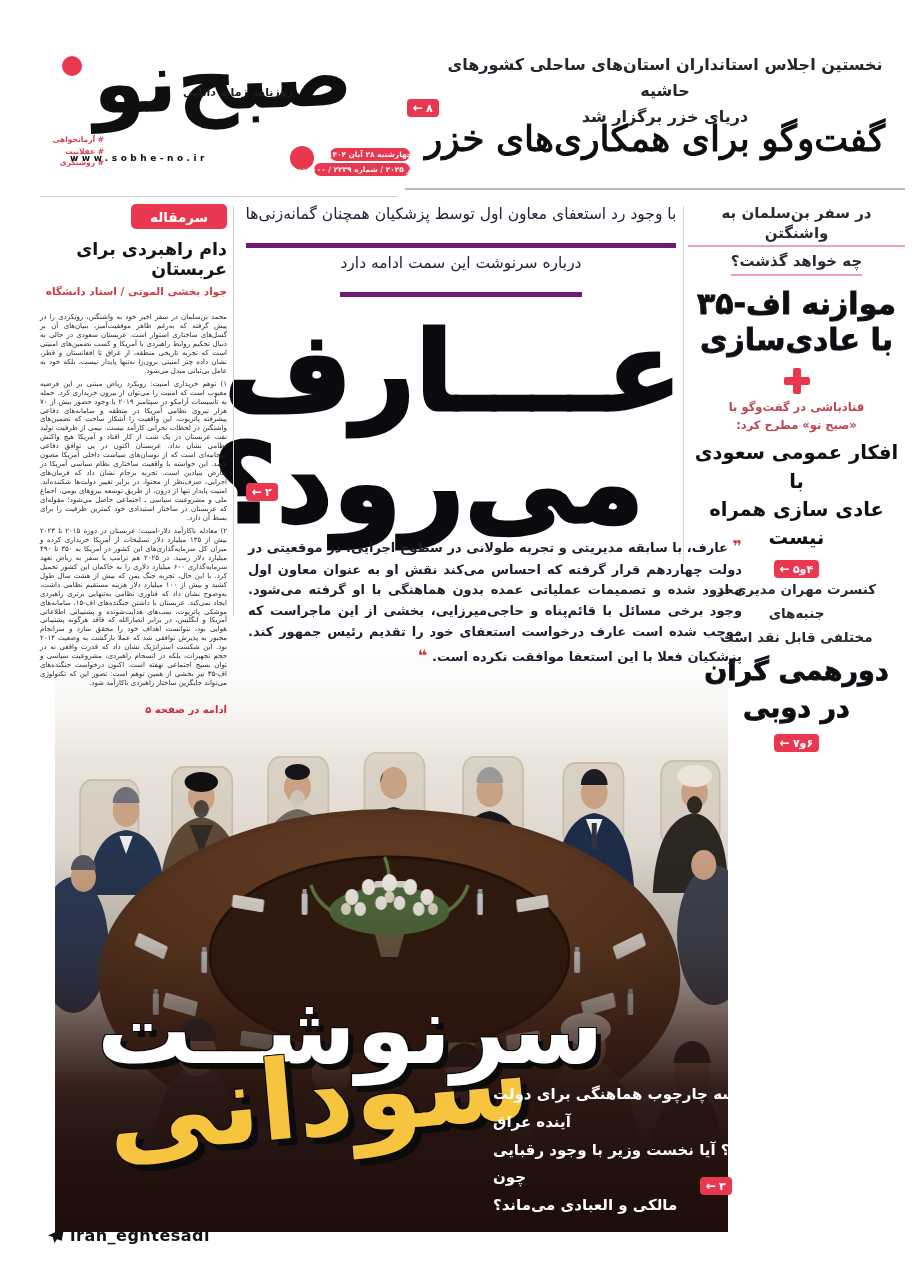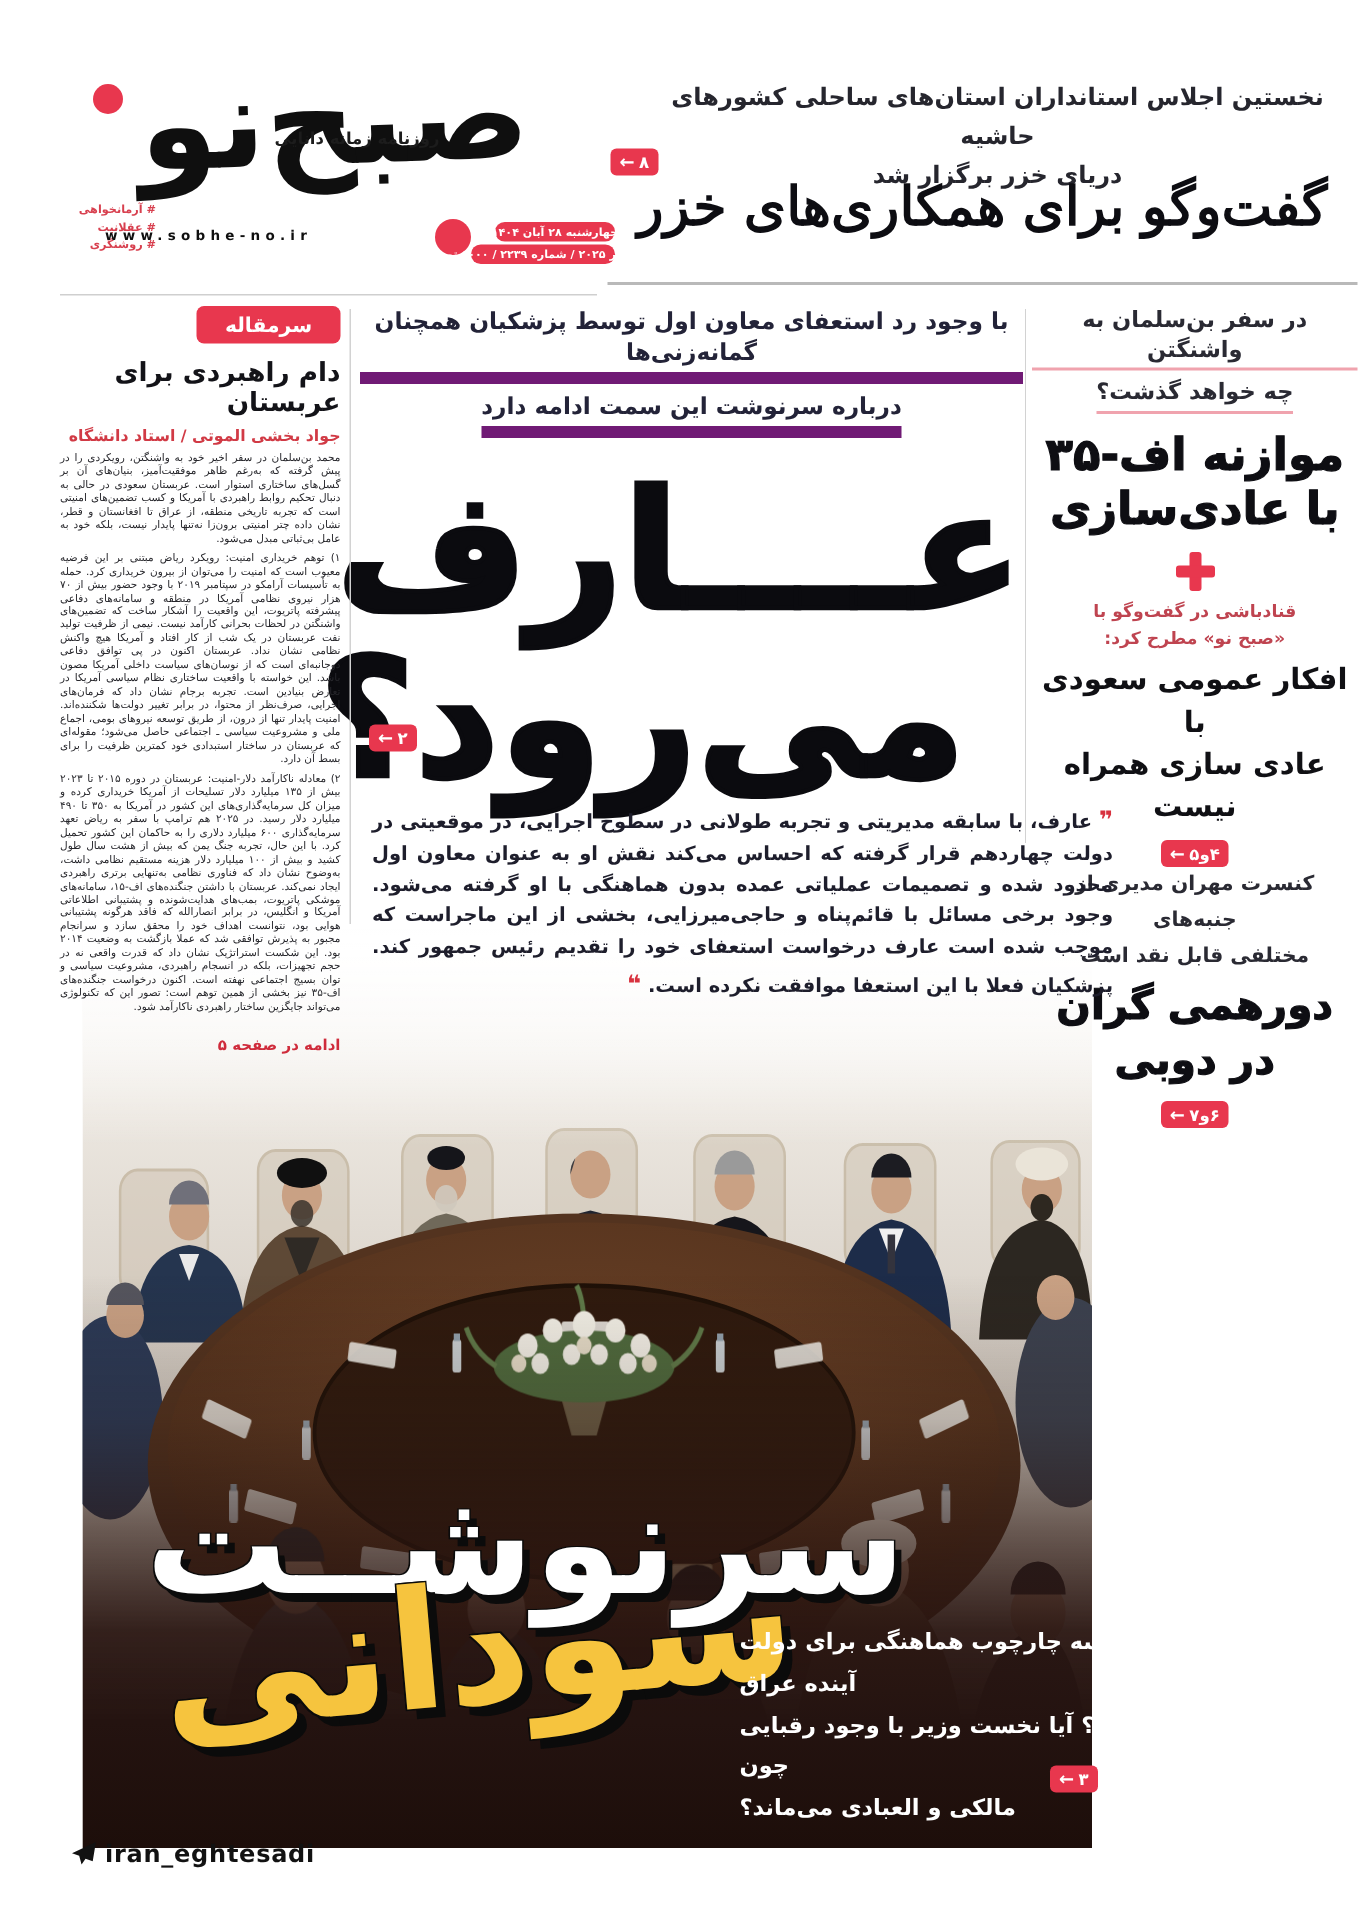--- a/index.html
+++ b/index.html
@@ -26,21 +26,21 @@
   .pill.abs{position:absolute;z-index:5}
   .p8{left:407px;top:99px}
   .p2{left:246px;top:483px}
 
   
   .ts-kicker{position:absolute;left:425px;top:52px;width:480px;text-align:center;font-size:16px;font-weight:bold;color:#26262e;line-height:1.62;z-index:2}
   .ts-headline{position:absolute;left:405px;top:114px;width:500px;text-align:center;font-size:36px;font-weight:normal;color:#0d0d12;-webkit-text-stroke:1.1px #0d0d12;z-index:2;line-height:1.4}
 
   
   .cc{position:absolute;left:240px;top:204px;width:442px;text-align:center;z-index:2}
-  .cc .kline{display:inline-block;font-size:15.5px;font-weight:bold;color:#232338;border-bottom:8px solid #701a75;padding-bottom:2px;margin-bottom:5px;line-height:1.35}
+  .cc .kline{display:inline-block;font-size:15.5px;font-weight:normal;color:#232338;border-bottom:5px solid #701a75;padding-bottom:18px;margin-bottom:5px;line-height:1.35}
   .cc-h{margin-top:14px;text-align:right;font-size:110px;font-weight:bold;color:#0b0b0f;line-height:1.02;-webkit-text-stroke:3px #0b0b0f;letter-spacing:-2px}
   .cc-h .l2{display:block;transform:translateX(-38px)}
 
   
   .rc{position:absolute;left:688px;top:204px;width:217px;text-align:center;z-index:2}
   .rc .kline{display:inline-block;font-size:15px;font-weight:bold;color:#2a2a33;border-bottom:2px solid #f0a3ae;padding-bottom:2px;margin-bottom:4px;line-height:1.3}
   .rc .kline3{display:block;font-size:13.5px;font-weight:bold;color:#2a2a33;line-height:1.75}
   .rc-h1{margin-top:6px;font-size:30px;font-weight:bold;color:#0e0e13;line-height:1.2;-webkit-text-stroke:0.8px #0e0e13}
   .plus-icon{position:relative;width:26px;height:26px;margin:10px auto 2px}
   .plus-icon::before{content:"";position:absolute;left:9px;top:0;width:8px;height:26px;background:#e8374e;border-radius:2px}
@@ -49,21 +49,21 @@
   .rc-h2{font-size:19.5px;font-weight:bold;color:#101014;line-height:1.45;margin-top:5px}
   .rc .pill{margin-top:8px}
   .rc-block2{}
   .rc-h3{font-size:27px;font-weight:bold;color:#0e0e13;line-height:1.35;margin-top:4px;-webkit-text-stroke:0.8px #0e0e13}
 
   
   .ed{position:absolute;left:40px;top:204px;width:187px;z-index:2}
   .ed-tag{width:96px;height:25px;background:#e8374e;border-radius:5px;color:#fff;font-size:13.5px;font-weight:bold;display:flex;align-items:center;justify-content:center;margin:0 0 10px auto;margin-right:0;margin-left:auto}
   .ed-tag{margin-right:0;margin-left:auto}
   .ed-h{font-size:17.5px;font-weight:bold;color:#131318;margin-bottom:6px;text-align:right}
-  .ed-by{font-size:10.5px;font-weight:bold;color:#d13a45;margin-bottom:4px;text-align:right}
+  .ed-by{font-size:10.5px;font-weight:bold;color:#d13a45;margin-bottom:16px;text-align:right}
   .ed-body p{font-size:7px;line-height:1.28;text-align:justify;color:#26262b;margin-bottom:4px}
   .ed-cont{font-size:10px;font-weight:bold;color:#cf2b3b;text-align:right;margin-top:16px}
 
   
   .vdiv{position:absolute;width:1px;background:#d2d2d2;z-index:2}
   .v1{left:683px;top:206px;height:356px}
   .v2{left:233px;top:206px;height:410px}
 
   
   .lede{position:absolute;left:248px;top:534px;width:494px;text-align:justify;font-size:13px;font-weight:bold;color:#1e1e2c;line-height:1.6;z-index:2}

